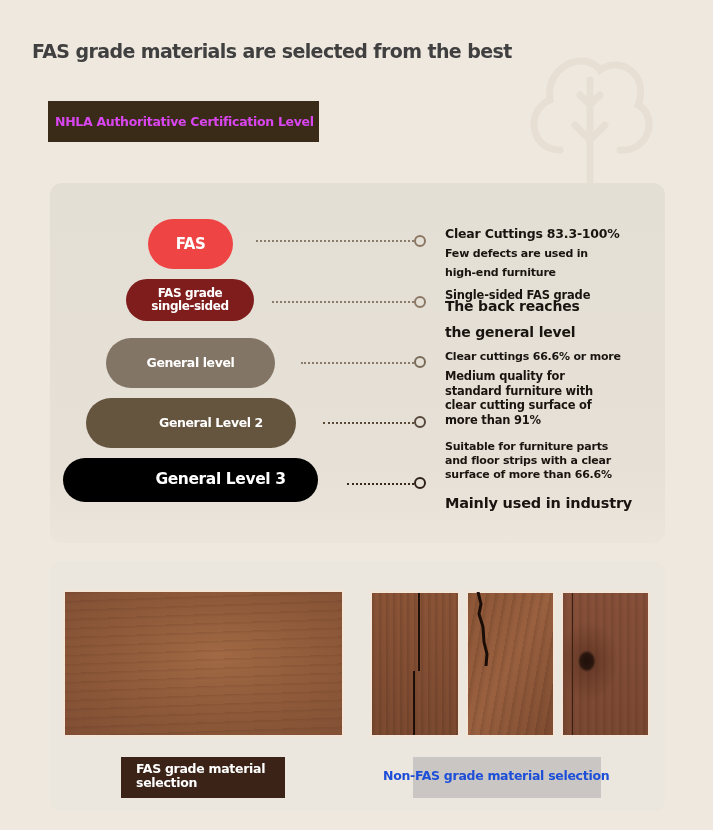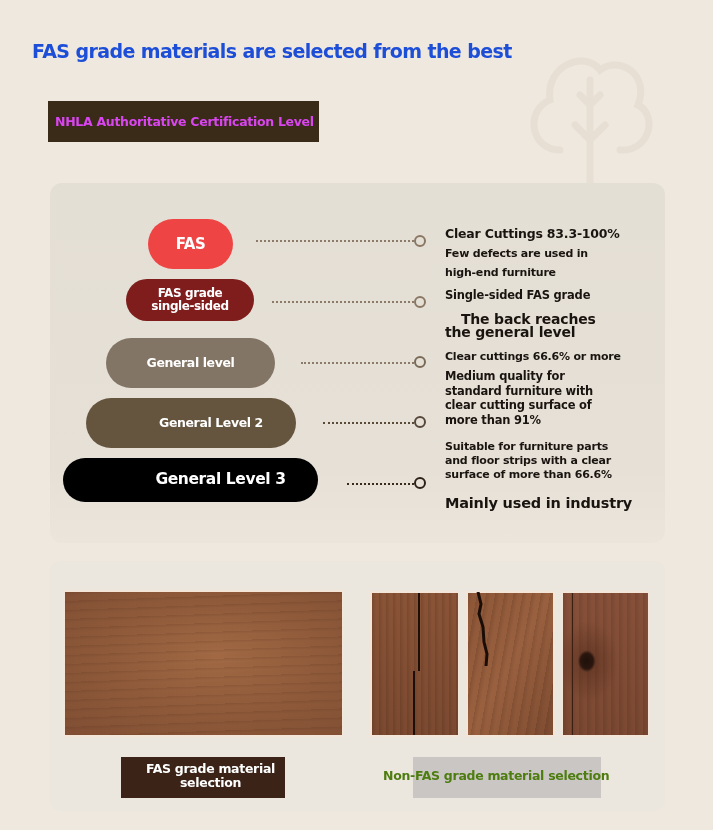--- a/index.html
+++ b/index.html
@@ -7,21 +7,21 @@
     body {
       background: #efe8df;
       font-family: "DejaVu Sans", sans-serif;
       position: relative;
       color: #1a1410;
     }
     .title {
       position: absolute; left: 32px; top: 40px;
       font-family: "DejaVu Sans", sans-serif;
       font-weight: bold; font-size: 19px; letter-spacing: -0.6px;
-      color: #1d4ed8;
+      color: #404040;
       white-space: nowrap;
     }
     .tree {
       position: absolute; left: 520px; top: 40px; width: 140px; height: 160px;
     }
     .nhla-badge {
       position: absolute; left: 48px; top: 101px; width: 271px; height: 41px;
       background: #3a2a18;
       color: #d946ef; font-weight: bold; font-size: 12.5px; letter-spacing: -0.3px;
       display: flex; align-items: center; padding-left: 7px;
@@ -88,29 +88,28 @@
         radial-gradient(ellipse 30px 40px at 30% 48%, rgba(70,35,20,0.5), transparent 100%),
         linear-gradient(to right, transparent 10%, #3a1f12 10%, #3a1f12 12%, transparent 12%),
         repeating-linear-gradient(90deg, rgba(60,30,15,0.18) 0px, rgba(60,30,15,0) 5px, rgba(140,80,50,0.15) 8px),
         linear-gradient(180deg, #86503a, #7a4832);
     }
     .cap-fas {
       position: absolute; left: 121px; top: 757px; width: 164px; height: 41px;
       background: #3b2417; color: #fff;
       font-weight: bold; font-size: 12.5px; line-height: 14px; letter-spacing: -0.3px;
       padding: 5px 0 0 15px;
-      text-align: center;
     }
     .cap-non-bg {
       position: absolute; left: 413px; top: 757px; width: 188px; height: 41px;
       background: #c9c6c3;
     }
     .cap-non {
       position: absolute; left: 383px; top: 768px;
-      font-weight: bold; font-size: 12.5px; letter-spacing: -0.3px; color: #4d7c0f;
+      font-weight: bold; font-size: 12.5px; letter-spacing: -0.3px; color: #1d4ed8;
       white-space: nowrap;
     }
   </style>
 </head>
 <body>
 
 <div class="title">FAS grade materials are selected from the best</div>
 
 <svg class="tree" viewBox="0 0 140 160">
   <g fill="none" stroke="#e7dfd4" stroke-width="7" stroke-linecap="round">
@@ -155,21 +154,21 @@
 <div class="ring" style="left:414px;top:416px;border-color:#56473a;"></div>
 
 <div class="dots" style="left:347px;top:483px;width:67px;border-top-color:#3a2a1a;"></div>
 <div class="ring" style="left:414px;top:477px;border-color:#2e2218;"></div>
 
 <div class="desc d-head" style="top:226px;">Clear Cuttings 83.3-100%</div>
 <div class="desc d-small" style="top:247px;">Few defects are used in</div>
 <div class="desc d-small" style="top:266px;">high-end furniture</div>
 
 <div class="desc d-mid" style="top:288px;">Single-sided FAS grade</div>
-<div class="desc d-big" style="top:311px;margin-left:16px;">The back reaches</div>
+<div class="desc d-big" style="top:298px;">The back reaches</div>
 <div class="desc d-big" style="top:324px;">the general level</div>
 
 <div class="desc d-small" style="top:350px;">Clear cuttings 66.6% or more</div>
 <div class="desc d-mid" style="top:369px;">Medium quality for</div>
 <div class="desc d-mid" style="top:384px;">standard furniture with</div>
 <div class="desc d-mid" style="top:398px;">clear cutting surface of</div>
 <div class="desc d-mid" style="top:413px;">more than 91%</div>
 
 <div class="desc d-small" style="top:440px;">Suitable for furniture parts</div>
 <div class="desc d-small" style="top:454px;">and floor strips with a clear</div>

